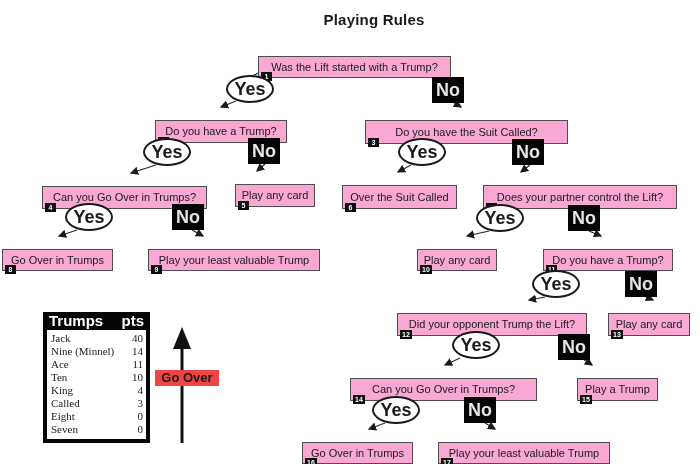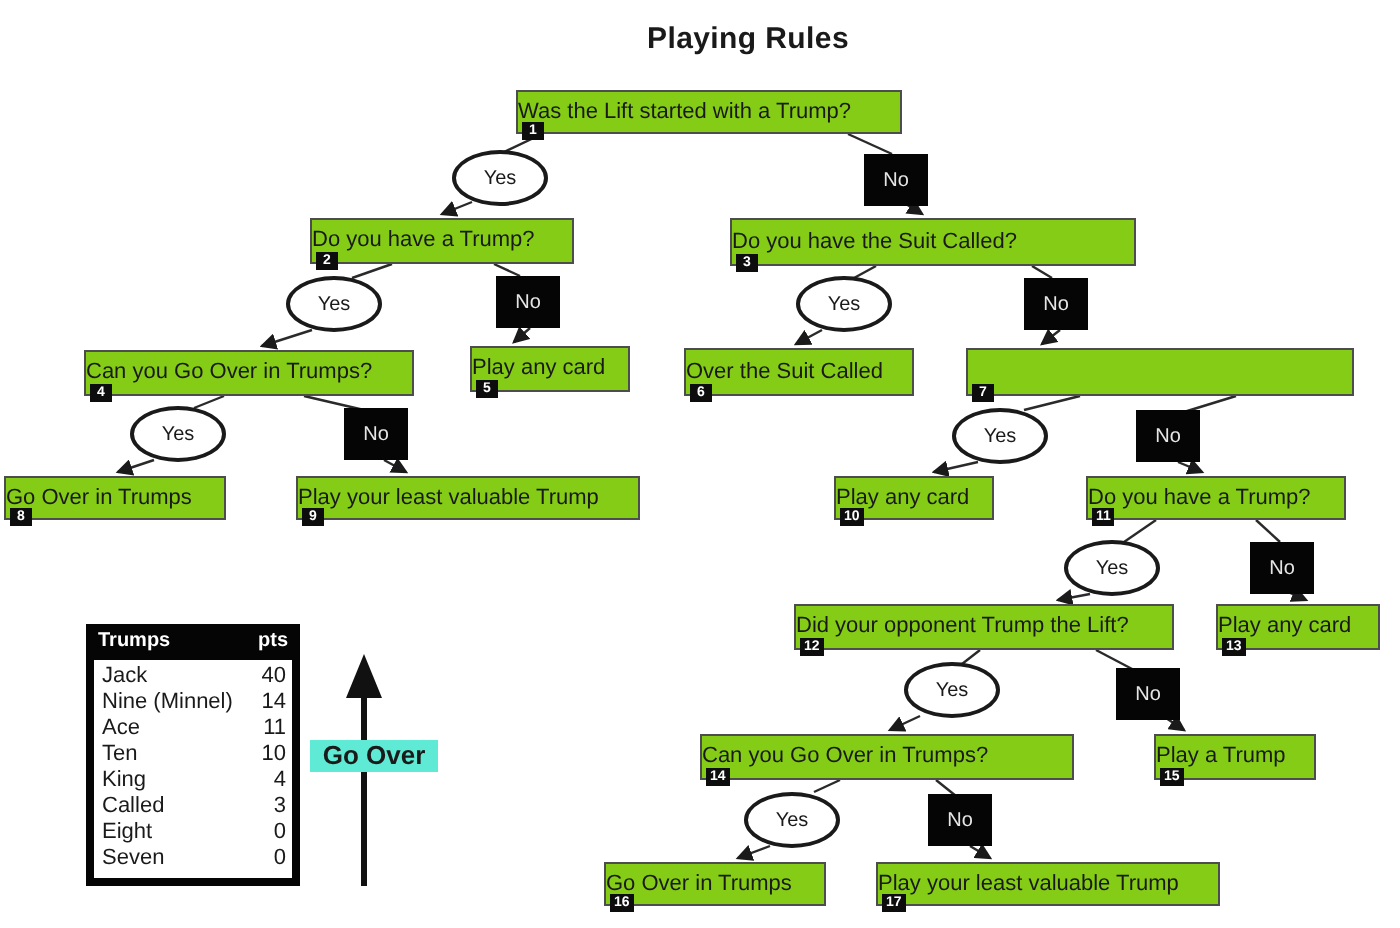--- a/index.html
+++ b/index.html
@@ -9,32 +9,32 @@
     overflow:hidden;
   }
   .title {
     position:absolute; top:11px; left:0; width:700px; text-align:center;
     font-size:15px; font-weight:bold; letter-spacing:0.2px;padding-left:24px;
   }
   svg.edges { position:absolute; left:0; top:0; }
 
   
   .node {
-    position:absolute; box-sizing:border-box; background:#84cc16;
-    border:1px solid #4d4d4d; display:flex; align-items:center; 
-    font-size:11px; line-height:11px; text-align:center; white-space:nowrap;
+    position:absolute; box-sizing:border-box; background:#f9a8d4;
+    border:1px solid #4d4d4d; display:flex; align-items:center; justify-content:center;
+    font-size:11px; line-height:11px; text-align:center; white-space:nowrap;margin-top:11px;
   }
   .badge {
     position:absolute; left:2px; bottom:-4px; background:#0d0d0d; color:#ffffff;
     font-size:7px; font-weight:bold; line-height:9px; height:9px; min-width:7px;
     padding:0 2px; text-align:center;
   }
   
   .dec { position:absolute; display:flex; align-items:center; justify-content:center;
-         font-weight:normal; font-size:10px; box-sizing:border-box; }
+         font-weight:bold; font-size:18px; box-sizing:border-box; }
   .yes { width:48px; height:28px; border:2px solid #1a1a1a; border-radius:50%;
          background:#ffffff; }
   .no  { width:32px; height:26px; background:#050505; color:#e5e5e5; }
 
   
   .p1 { left:258px; top:45px;  width:193px; height:22px; }
   .p2 { left:155px; top:109px; width:132px; height:23px; }
   .p3 { left:365px; top:109px; width:203px; height:24px; }
   .p4 { left:42px;  top:175px; width:165px; height:23px; }
   .p5 { left:235px; top:173px; width:80px;  height:23px; }
@@ -69,30 +69,30 @@
   .o12 { left:558px; top:334px; }
   .o14 { left:464px; top:397px; }
 
   
   .trump-table {
     position:absolute; left:43px; top:312px; width:107px;
     background:#050505; box-sizing:border-box; padding:0 4px 4px 4px;
   }
   .tt-header {
     display:flex; justify-content:space-between; color:#ffffff;
-    font-size:10px; font-weight:bold; padding:3px 2px 3px 2px; line-height:12px;
-  }
-  .tt-body { background:#ffffff; padding:2px 3px 3px 4px; }
+    font-size:15px; font-weight:bold; padding:3px 2px 3px 2px; line-height:12px;
+  }
+  .tt-body { background:#ffffff; padding:2px 3px 3px 4px;font-family:Liberation Serif, serif; }
   .tt-row { display:flex; justify-content:space-between; font-size:11px; line-height:13px; }
   .tt-row .pts { text-align:right; }
 
   
   .go-over-label {
     position:absolute; left:155px; top:370px; width:64px; text-align:center;
-    background:#5eead4; font-size:13px; font-weight:bold; line-height:16px;
+    background:#ef4444; font-size:13px; font-weight:bold; line-height:16px;
   }
 </style>
 </head>
 <body>
 
 <div class="stage">
 
   <div class="title">Playing Rules</div>
 
   <svg class="edges" width="700" height="464" viewBox="0 0 700 464" aria-hidden="true">
@@ -162,20 +162,21 @@
   </div>
   <div class="node p5">
     <span>Play any card</span>
     <span class="badge">5</span>
   </div>
   <div class="node p6">
     <span>Over the Suit Called</span>
     <span class="badge">6</span>
   </div>
   <div class="node p7">
+    <span>Does your partner control the Lift?</span>
     <span class="badge">7</span>
   </div>
   <div class="node p8">
     <span>Go Over in Trumps</span>
     <span class="badge">8</span>
   </div>
   <div class="node p9">
     <span>Play your least valuable Trump</span>
     <span class="badge">9</span>
   </div>

